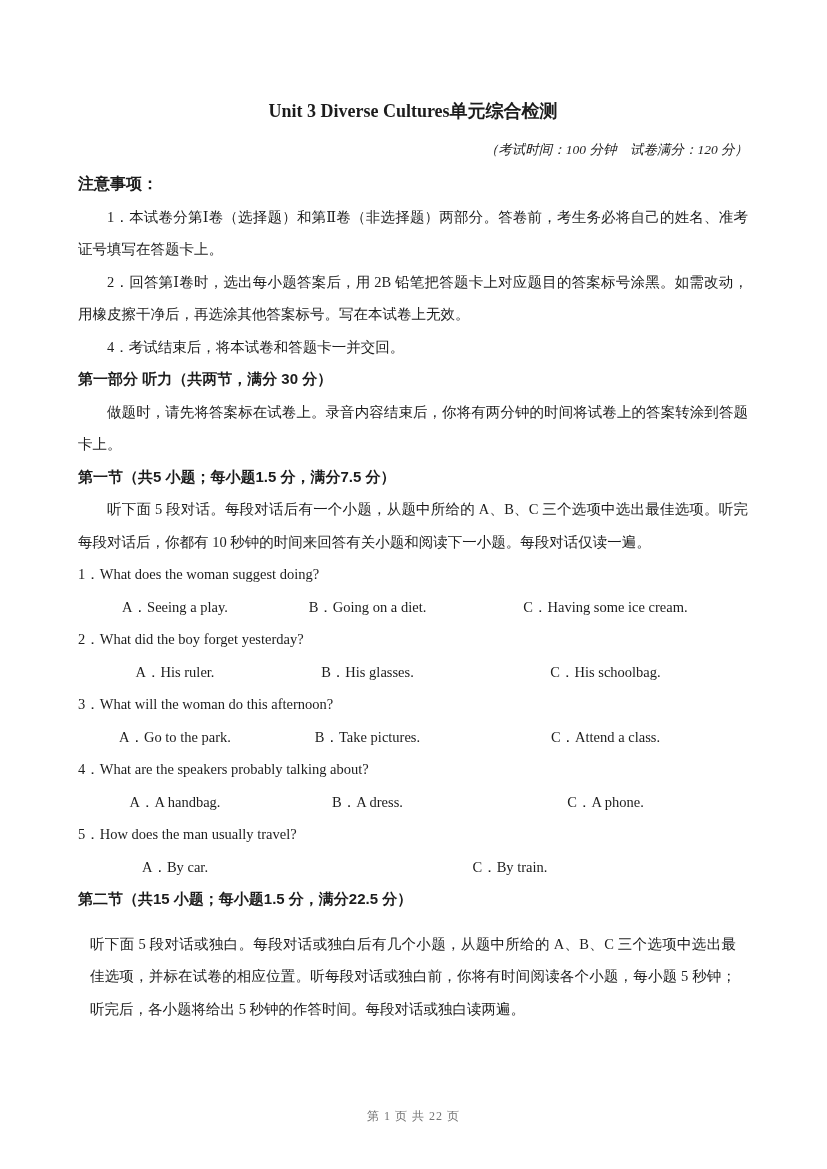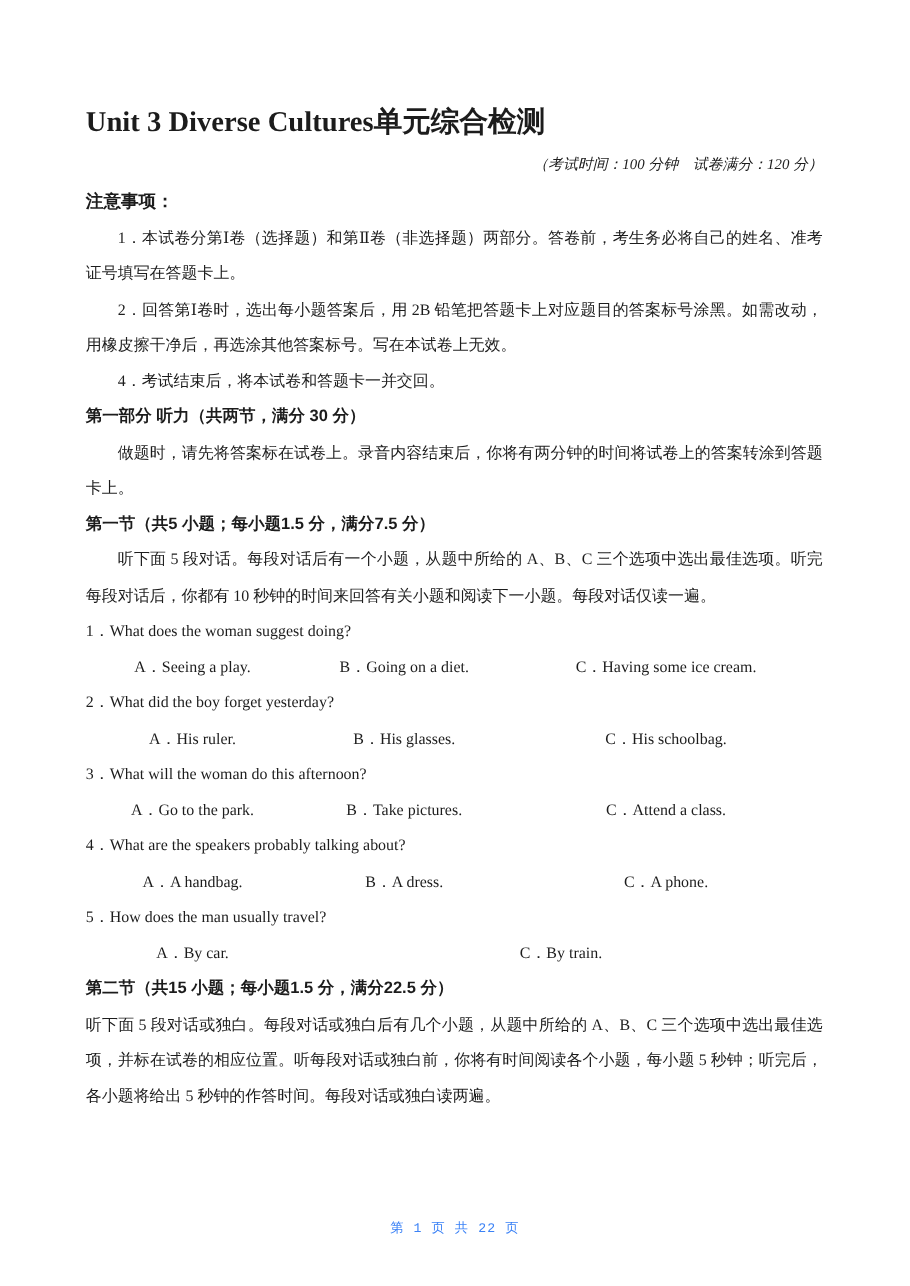--- a/index.html
+++ b/index.html
@@ -15,21 +15,22 @@
     font-family: "Liberation Serif", "DejaVu Serif", serif;
   }
   .page {
     position: relative;
     box-sizing: border-box;
     width: 827px;
     height: 1169px;
     padding: 96px 79px 0 78px;
   }
   .doc-title {
-    font-size: 26px;
+    text-align: center;
+    font-size: 18px;
     font-weight: bold;
     line-height: 30px;
     margin: 0 0 14px 0;
     font-family: "Liberation Serif", "DejaVu Serif", serif;
   }
   .doc-subtitle {
     text-align: right;
     font-size: 13.5px;
     font-style: italic;
     line-height: 20px;
@@ -38,21 +39,21 @@
   .body-text {
     font-size: 14.5px;
     line-height: 32.5px;
   }
   .para {
     margin: 0;
     text-indent: 2em;
     text-align: justify;
   }
   .flush {
-    margin: 0;
+    margin: 12px;
     text-align: justify;
   }
   .heading {
     margin: 0;
     font-weight: bold;
     font-size: 15px;
     font-family: "Liberation Sans", "DejaVu Sans", sans-serif;
   }
   .notice-label {
     margin: 0;
@@ -71,23 +72,22 @@
   .opt-a { width: 194px; flex: 0 0 auto; }
   .opt-b { width: 191px; flex: 0 0 auto; }
   .opt-c { flex: 1 1 auto; }
   .page-footer {
     position: absolute;
     left: 0;
     right: 0;
     bottom: 44px;
     text-align: center;
     font-size: 12px;
-    color: #3b82f6;
+    color: #737373;
     letter-spacing: 1px;
-    font-family: Liberation Mono, monospace;
   }
 </style>
 </head>
 <body>
 
 <div class="page">
 
   <h1 class="doc-title">Unit 3 Diverse Cultures单元综合检测</h1>
   <p class="doc-subtitle">（考试时间：100 分钟　试卷满分：120 分）</p>
 

